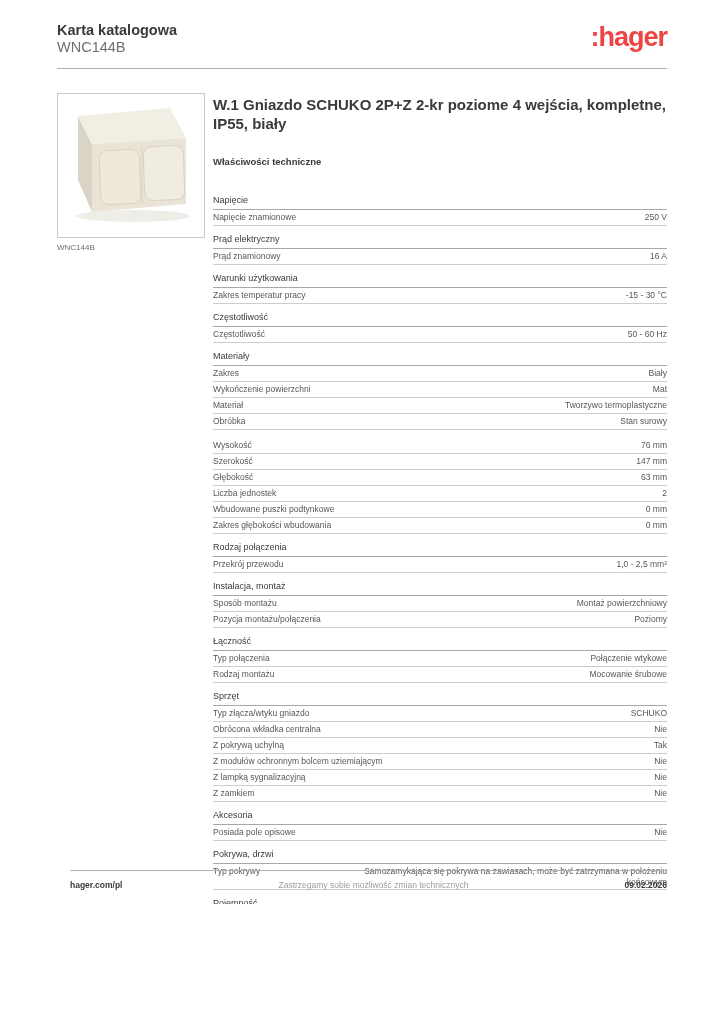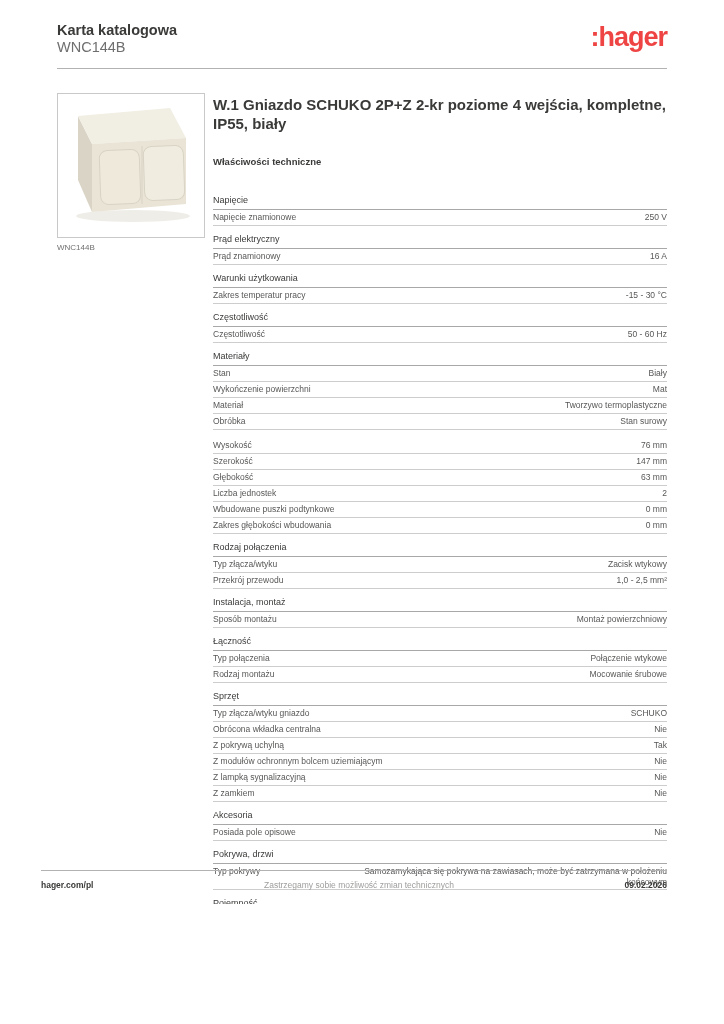--- a/index.html
+++ b/index.html
@@ -89,21 +89,21 @@
     line-height: 10.5px;
     padding: 2.5px 0 2px 0;
     border-bottom: 1px solid #cdcdcd;
   }
   .spec-label { white-space: nowrap; }
   .spec-value { text-align: right; max-width: 330px; }
 
   
   .footer {
     position: absolute;
-    left: 41px;
+    left: 70px;
     right: 57px;
     bottom: 14px;
   }
   .footer-rule { border-top: 1px solid #b2b2b2; height: 0; margin-bottom: 9px; }
   .footer-row {
     display: flex;
     justify-content: space-between;
     align-items: baseline;
     font-size: 8.5px;
   }
@@ -177,21 +177,21 @@
           <div class="spec-section">
             <div class="spec-section-title">Częstotliwość</div>
             <div class="spec-row">
               <span class="spec-label">Częstotliwość</span>
               <span class="spec-value">50 - 60 Hz</span>
             </div>
           </div>
           <div class="spec-section">
             <div class="spec-section-title">Materiały</div>
             <div class="spec-row">
-              <span class="spec-label">Stan</span>
+              <span class="spec-label">Zakres</span>
               <span class="spec-value">Biały</span>
             </div>
             <div class="spec-row">
               <span class="spec-label">Wykończenie powierzchni</span>
               <span class="spec-value">Mat</span>
             </div>
             <div class="spec-row">
               <span class="spec-label">Materiał</span>
               <span class="spec-value">Tworzywo termoplastyczne</span>
             </div>
@@ -222,33 +222,33 @@
               <span class="spec-value">0 mm</span>
             </div>
             <div class="spec-row">
               <span class="spec-label">Zakres głębokości wbudowania</span>
               <span class="spec-value">0 mm</span>
             </div>
           </div>
           <div class="spec-section">
             <div class="spec-section-title">Rodzaj połączenia</div>
             <div class="spec-row">
-              <span class="spec-label">Typ złącza/wtyku</span>
-              <span class="spec-value">Zacisk wtykowy</span>
-            </div>
-            <div class="spec-row">
               <span class="spec-label">Przekrój przewodu</span>
               <span class="spec-value">1,0 - 2,5 mm²</span>
             </div>
           </div>
           <div class="spec-section">
             <div class="spec-section-title">Instalacja, montaż</div>
             <div class="spec-row">
               <span class="spec-label">Sposób montażu</span>
               <span class="spec-value">Montaż powierzchniowy</span>
+            </div>
+            <div class="spec-row">
+              <span class="spec-label">Pozycja montażu/połączenia</span>
+              <span class="spec-value">Poziomy</span>
             </div>
           </div>
           <div class="spec-section">
             <div class="spec-section-title">Łączność</div>
             <div class="spec-row">
               <span class="spec-label">Typ połączenia</span>
               <span class="spec-value">Połączenie wtykowe</span>
             </div>
             <div class="spec-row">
               <span class="spec-label">Rodzaj montażu</span>

